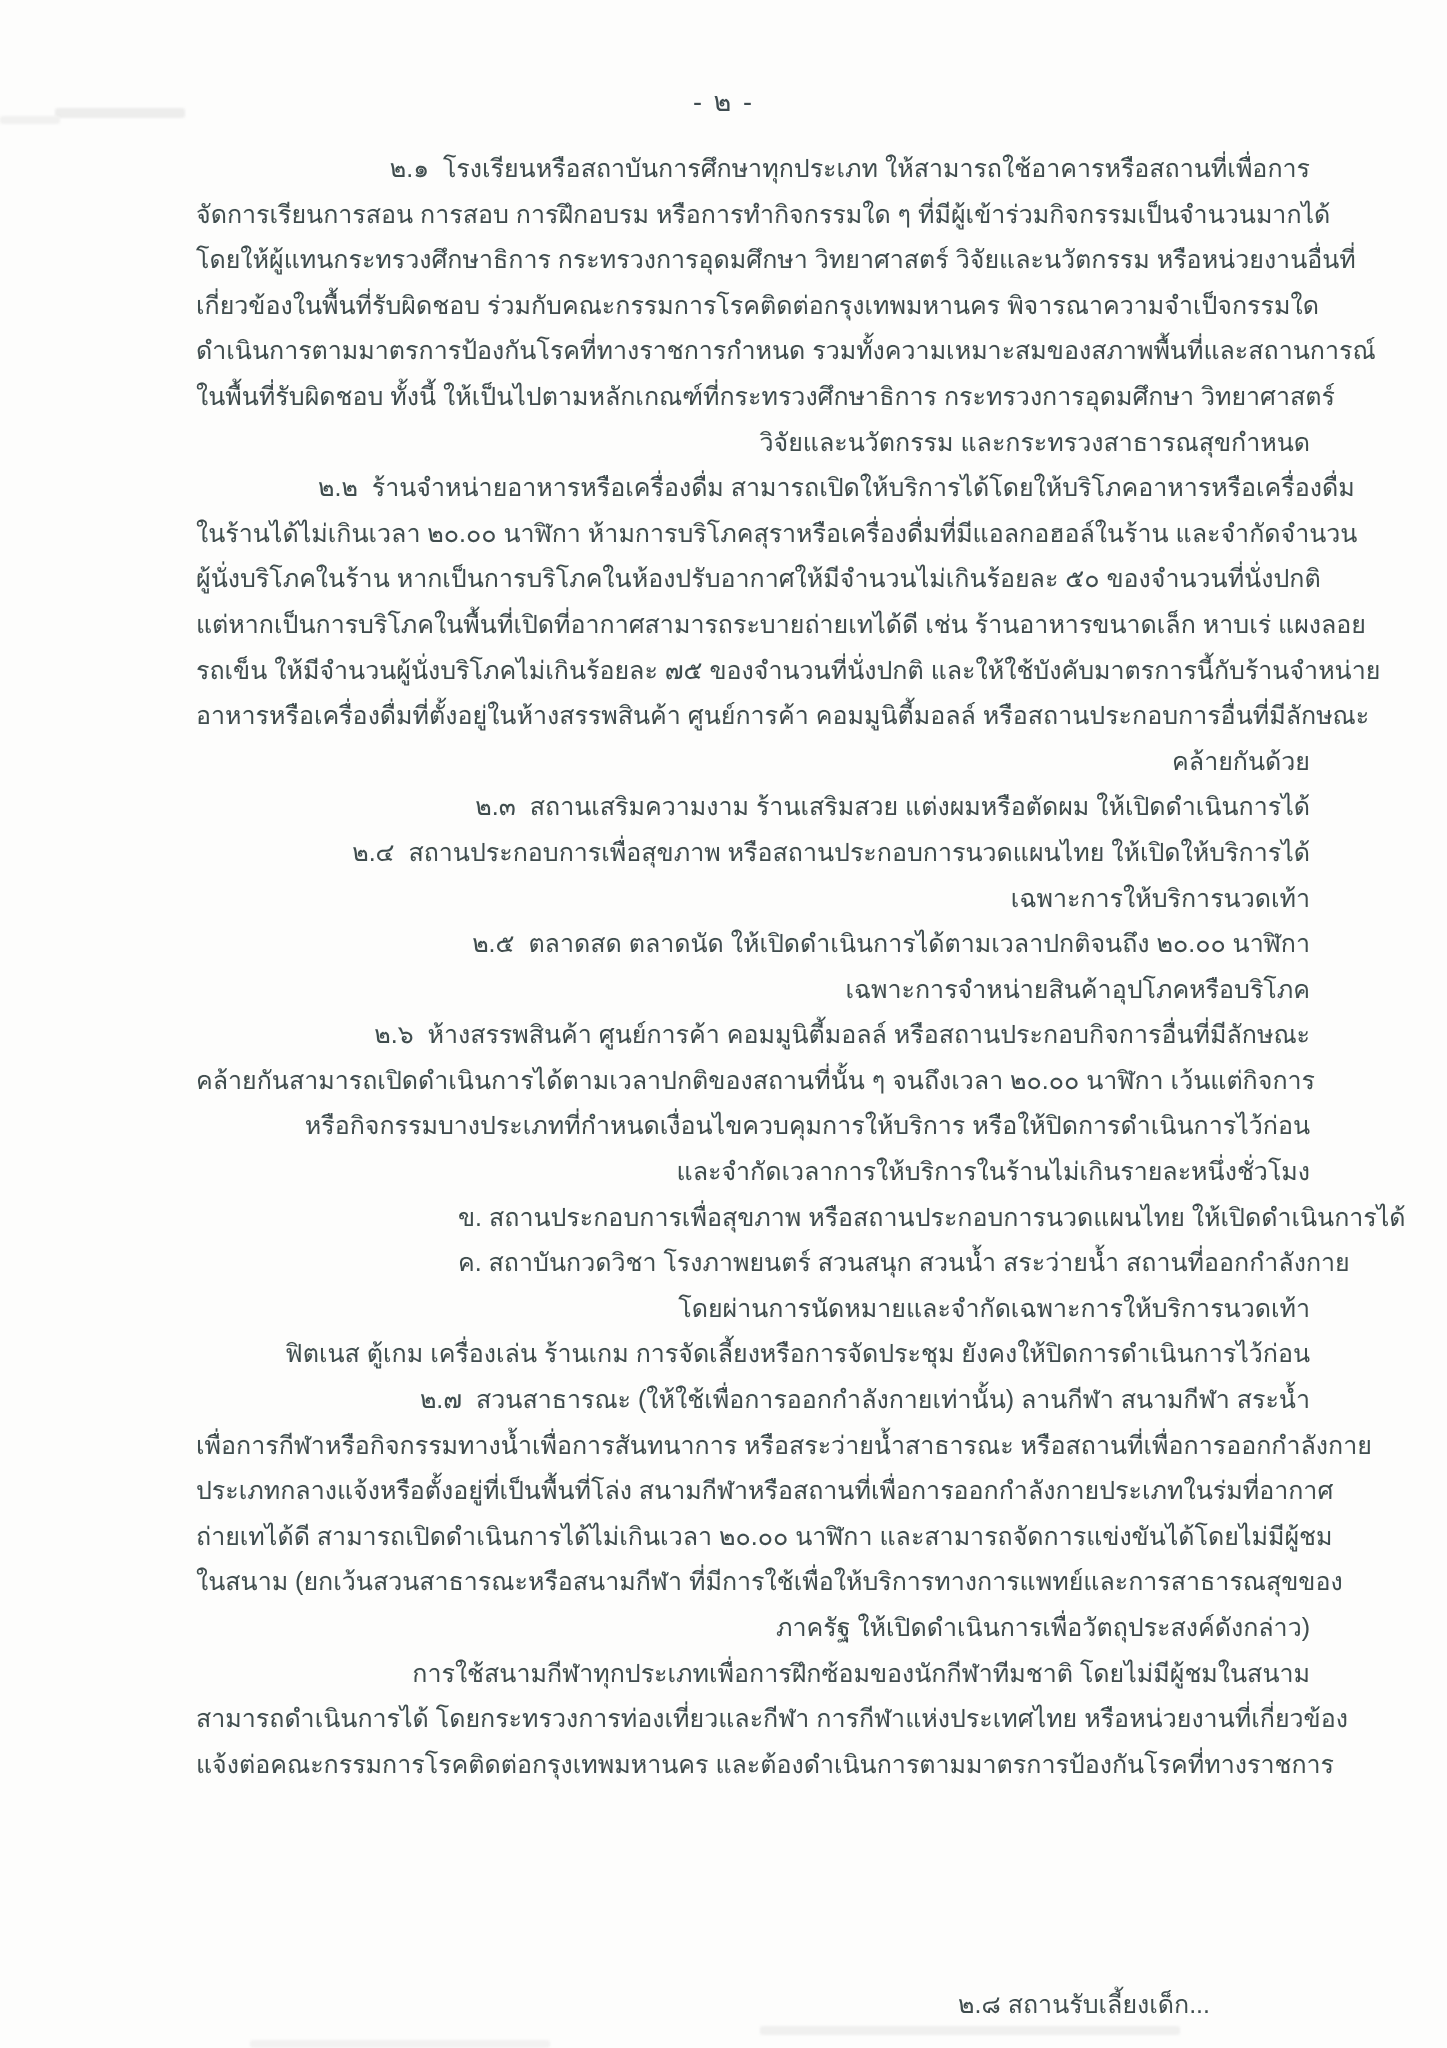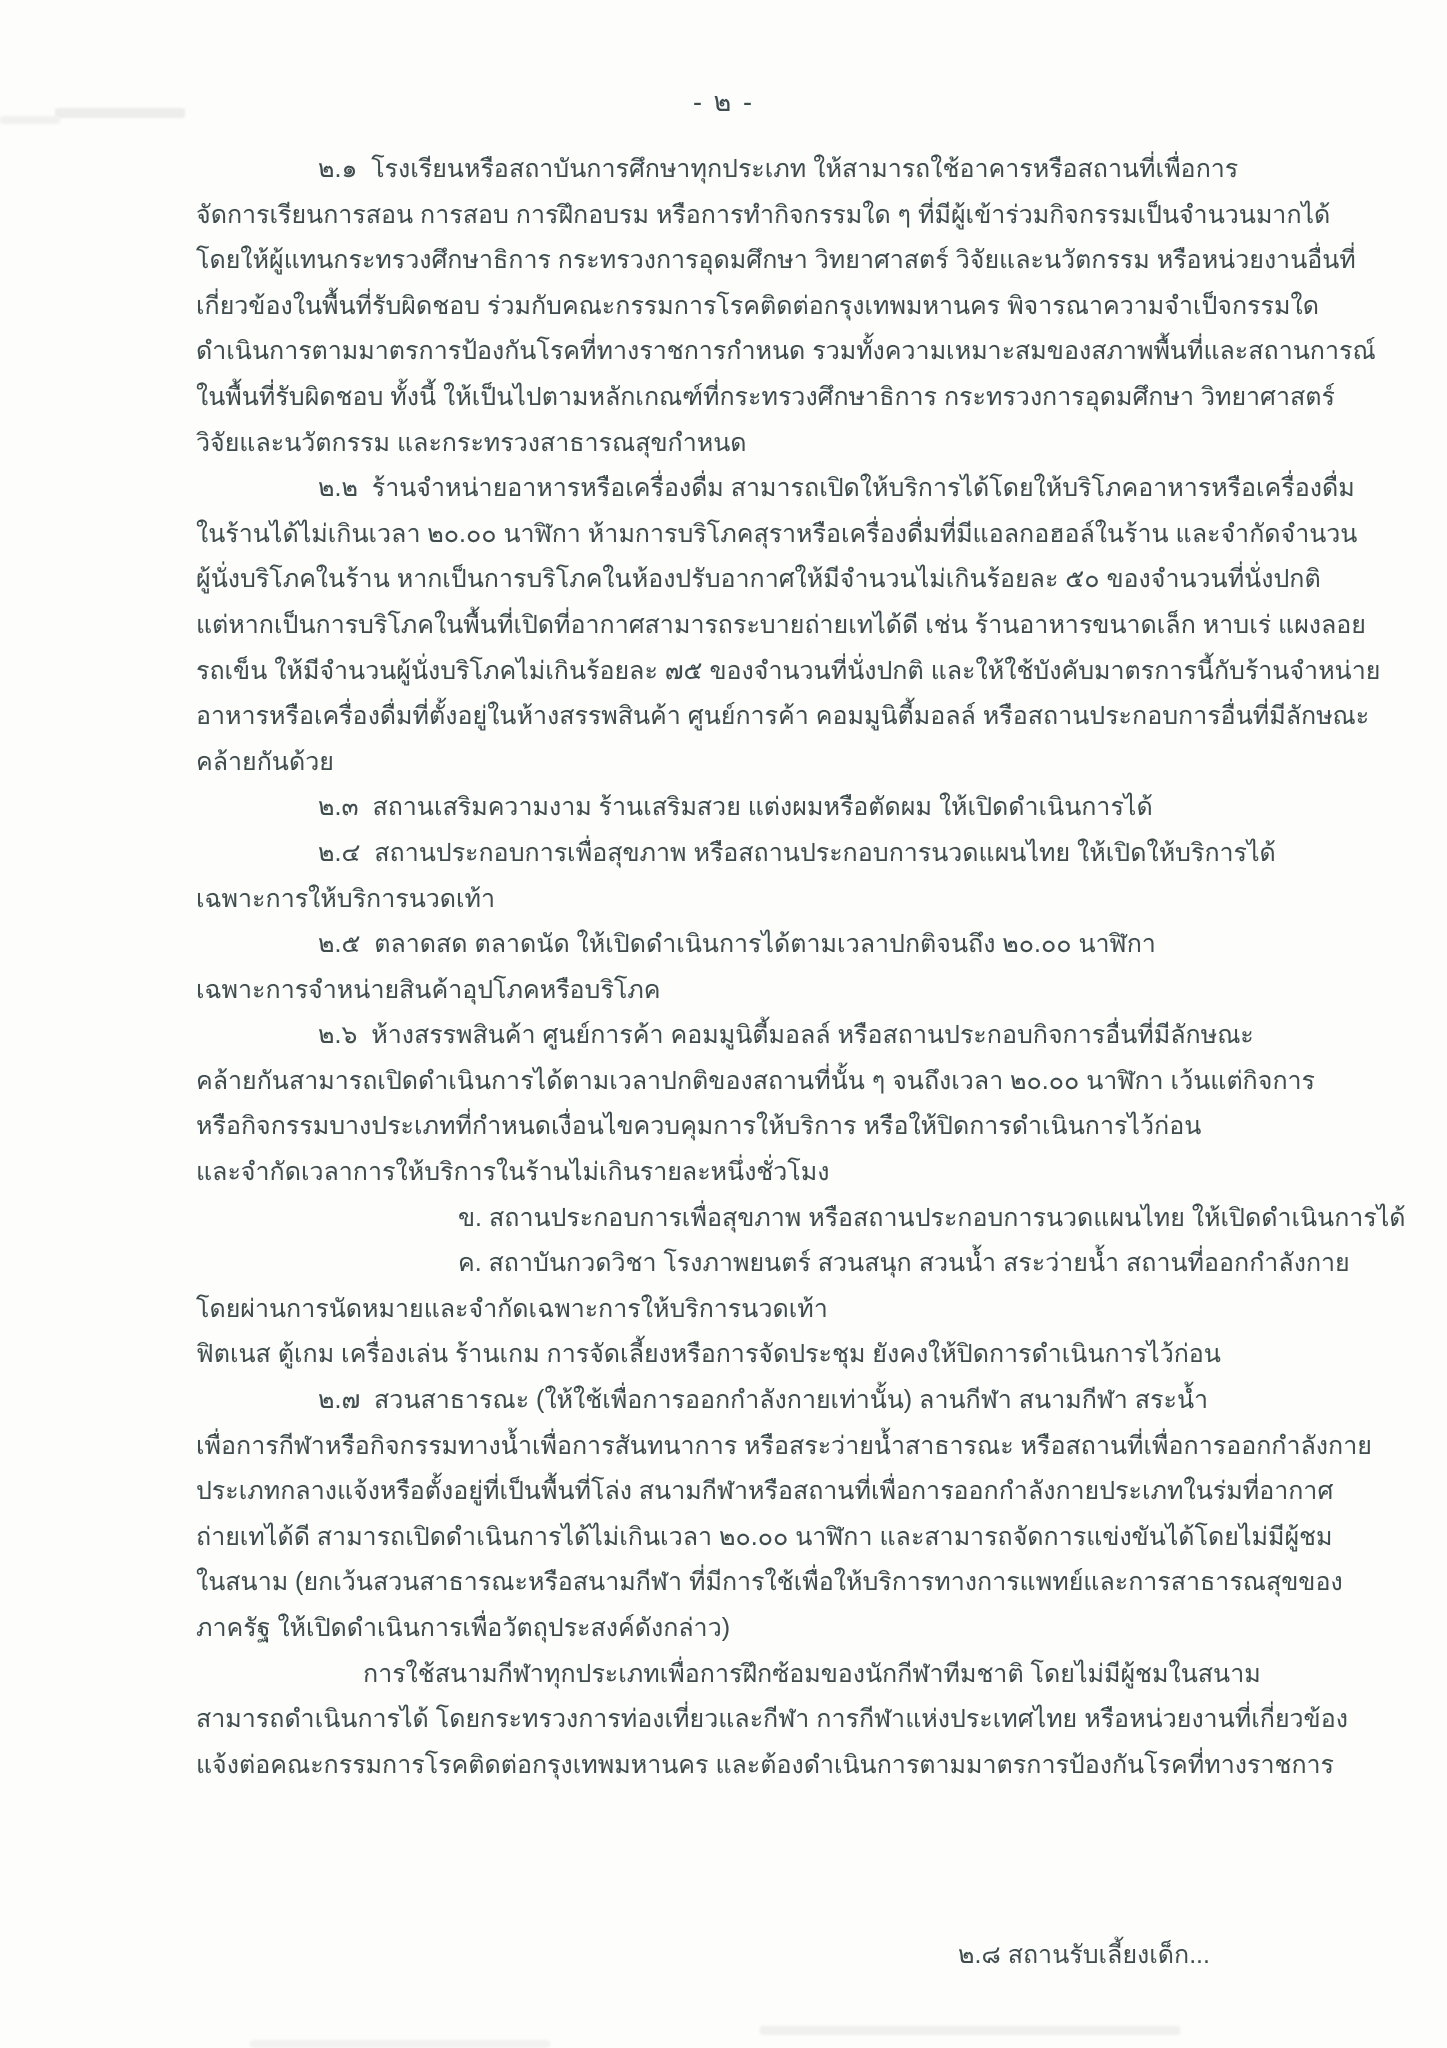--- a/index.html
+++ b/index.html
@@ -25,38 +25,39 @@
     text-align: center;
     font-size: 27px;
     letter-spacing: 2px;
     color: #3f4c50;
   }
   #doc-body {
     position: absolute;
     top: 146px;
     left: 148px;
     width: 1162px;
+    text-align: right;
   }
   .ln {
     margin: 0;
     padding: 0;
     height: 45.6px;
     line-height: 45.6px;
     font-size: 25px;
     white-space: nowrap;
     color: #404d4e;
     -webkit-text-stroke: 0.2px #46535433;
   }
   .i0 { padding-left: 0; margin-left: 48px; }
   .i1 { padding-left: 170px; }   
   .i2 { padding-left: 310px; }   
   .i3 { padding-left: 215px; }   
   #catchword {
     position: absolute;
-    top: 1934px;
+    top: 1984px;
     right: 237px;
     font-size: 25px;
     line-height: 40px;
     color: #404d4e;
     white-space: nowrap;
   }
   
   .smudge {
     position: absolute;
     background: #ededec;

